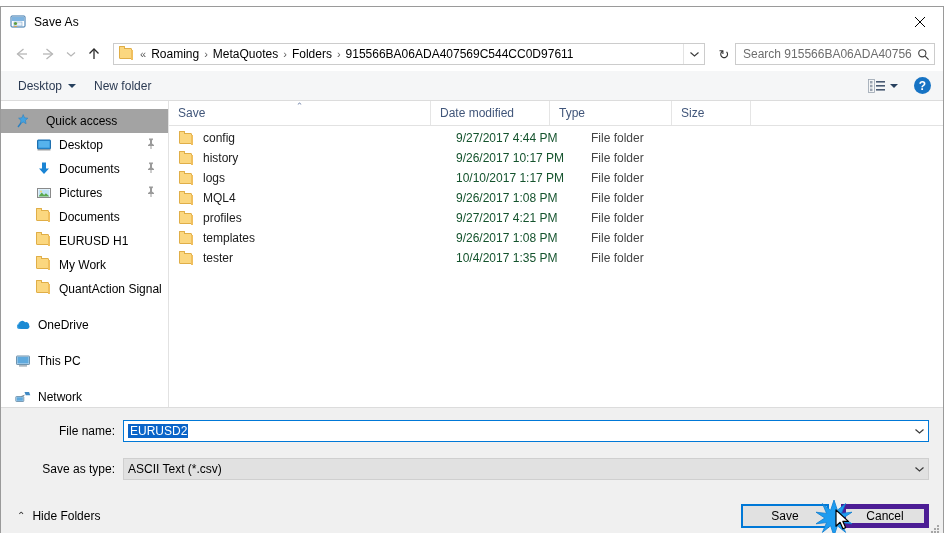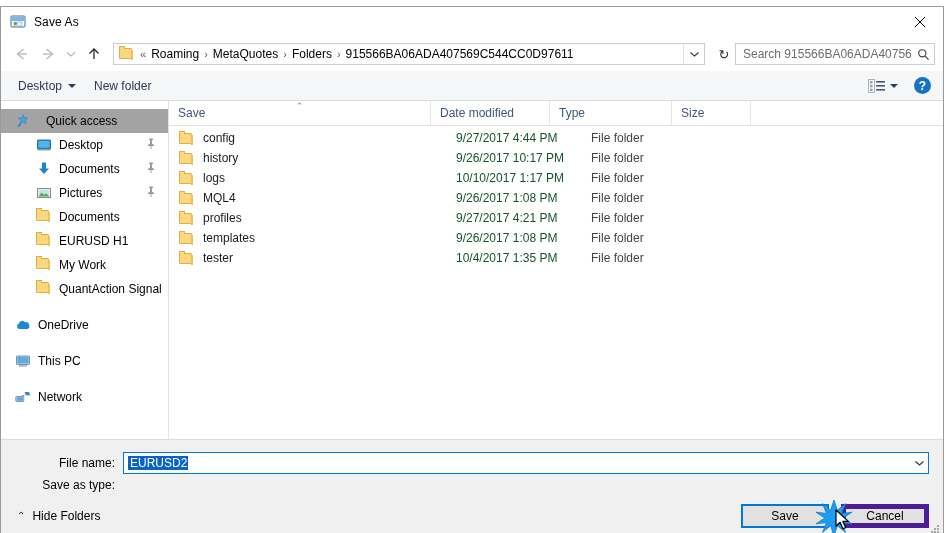--- a/index.html
+++ b/index.html
@@ -346,21 +346,21 @@
   .formarea {
     flex: 0 0 auto;
     background: #f0f0f0;
     border-top: 1px solid #dcdcdc;
     padding: 12px 0 0 0;
   }
   .formrow {
     display: flex;
     align-items: center;
     height: 22px;
-    margin-bottom: 0;
+    margin-bottom: 16px;
   }
   .formlabel {
     width: 122px;
     text-align: right;
     padding-right: 8px;
     font-size: 12px;
     color: #000;
     box-sizing: border-box;
   }
   .combo {
@@ -803,20 +803,28 @@
         <span class="combo-val"><span class="sel-text">EURUSD2</span></span>
         <span class="combo-arrow">
           <svg width="11" height="8" viewBox="0 0 11 8">
             <path d="M1.5 2.5 L5.5 6 L9.5 2.5" fill="none" stroke="#3a3a3a" stroke-width="1.2"></path>
           </svg>
         </span>
       </div>
     </div>
     <div class="formrow">
       <span class="formlabel">Save as type:</span>
+      <div class="combo disabled">
+        <span class="combo-val">ASCII Text (*.csv)</span>
+        <span class="combo-arrow">
+          <svg width="11" height="8" viewBox="0 0 11 8">
+            <path d="M1.5 2.5 L5.5 6 L9.5 2.5" fill="none" stroke="#3a3a3a" stroke-width="1.2"></path>
+          </svg>
+        </span>
+      </div>
     </div>
 
     <div class="buttonsrow">
       <span class="hide-folders">
         <span class="chev-up">⌃</span>
         <span>Hide Folders</span>
       </span>
       <span class="btns">
         <span class="btn default">Save</span>
         <span class="btn">Cancel</span>

